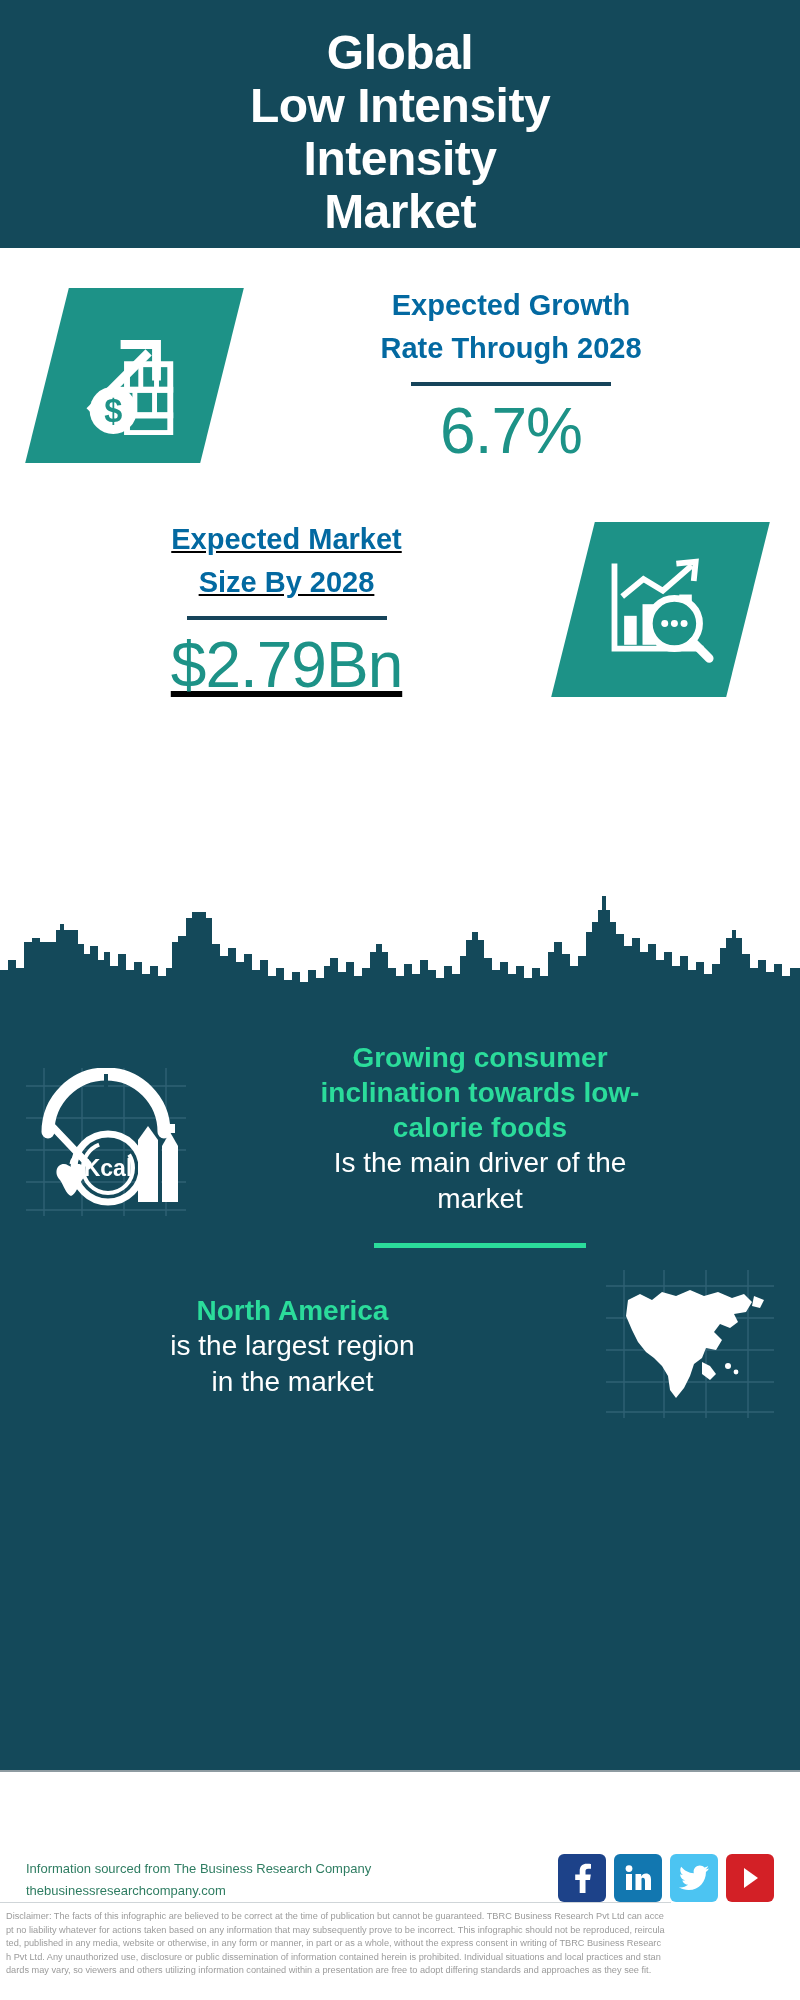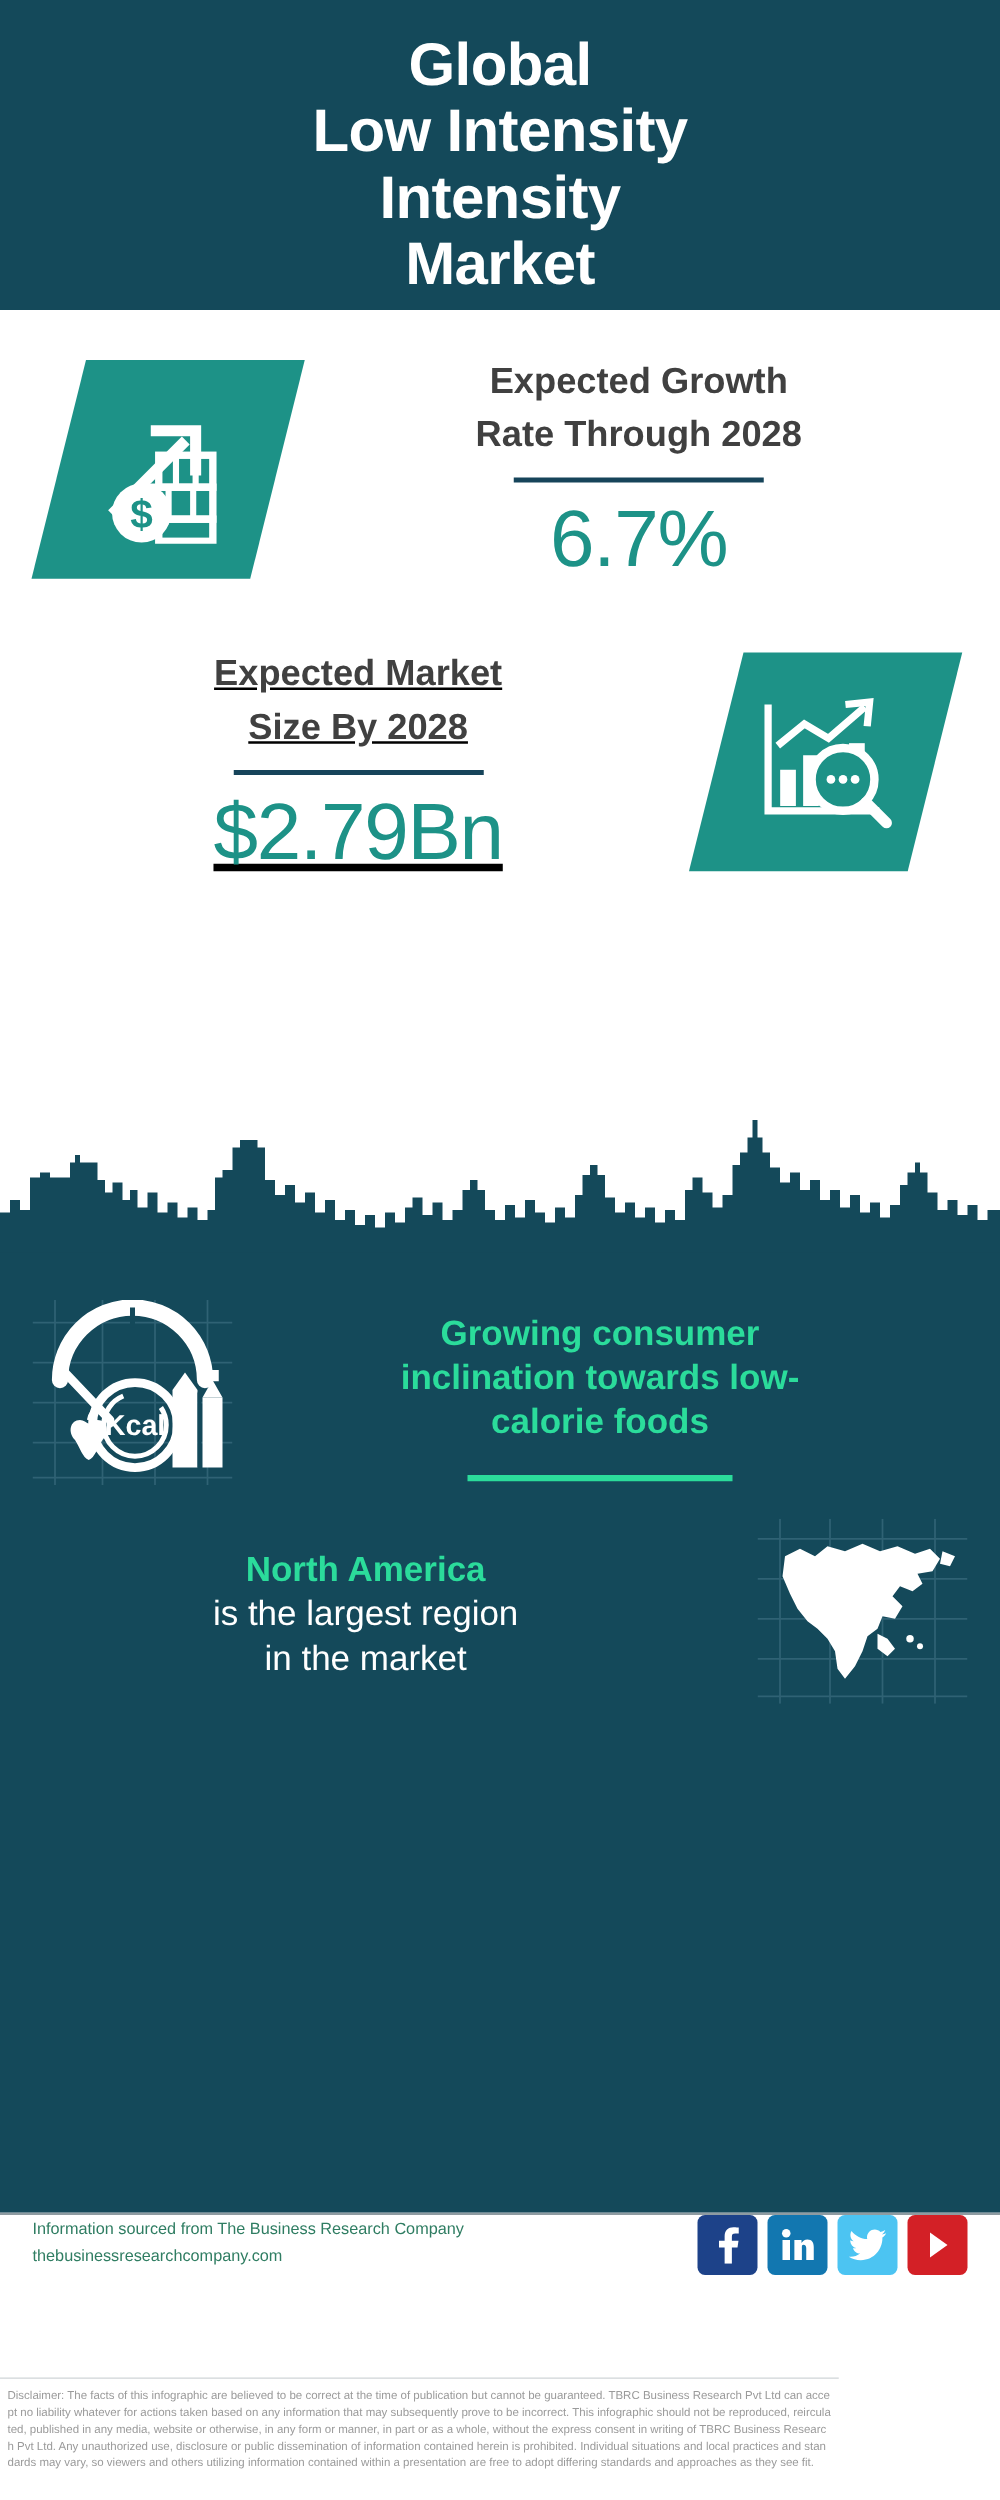--- a/index.html
+++ b/index.html
@@ -57,21 +57,21 @@
     transform:skewX(-14deg);
     display:flex;
     align-items:center;
     justify-content:center;
     flex:none;
   }
   .para-inner { transform:skewX(14deg); display:flex; align-items:center; justify-content:center; }
 
   .metric-text { flex:1; text-align:center; }
   .metric-label {
-    color:#404040;
+    color:#0369a1;
     font-size:29px;
     line-height:43px;
     font-weight:bold;
   }
   .rule {
     width:200px;
     height:4px;
     background:#16445a;
     margin:12px auto 10px auto;
   }
@@ -131,21 +131,21 @@
     margin:26px auto 0 auto;
   }
   .icon-box { flex:none; }
 
   
   .footer {
     background:#ffffff;
     width:800px;
     height:132px;
     display:flex;
-    align-items:flex-start;
+    align-items:flex-end;
     padding:0 26px;
     border-top:2px solid #8e9ba1;
   }
   .src { flex:1; }
   .src-line {
     color:#2f7d62;
     font-size:13px;
     line-height:22px;
   }
   .socials { display:flex; gap:8px; align-items:center; }
@@ -303,20 +303,24 @@
         <path d="M136 78 L144 64 L152 78 Z" fill="#ffffff"></path>
         <rect x="140" y="56" width="9" height="9" fill="#ffffff"></rect>
         <line x1="133.5" y1="74" x2="133.5" y2="134" stroke="#14495a" stroke-width="3"></line>
       </svg>
     </div>
     <div class="fact-text">
       <div class="fact-accent">
         <span>Growing consumer</span><br>
         <span>inclination towards low-</span><br>
         <span>calorie foods</span>
+      </div>
+      <div class="fact-rest">
+        <span>Is the main driver of the</span><br>
+        <span>market</span>
       </div>
       <div class="green-rule"></div>
     </div>
   </div>
 
   <div class="fact region">
     <div class="fact-text">
       <div class="fact-accent">
         <span>North America</span>
       </div>

